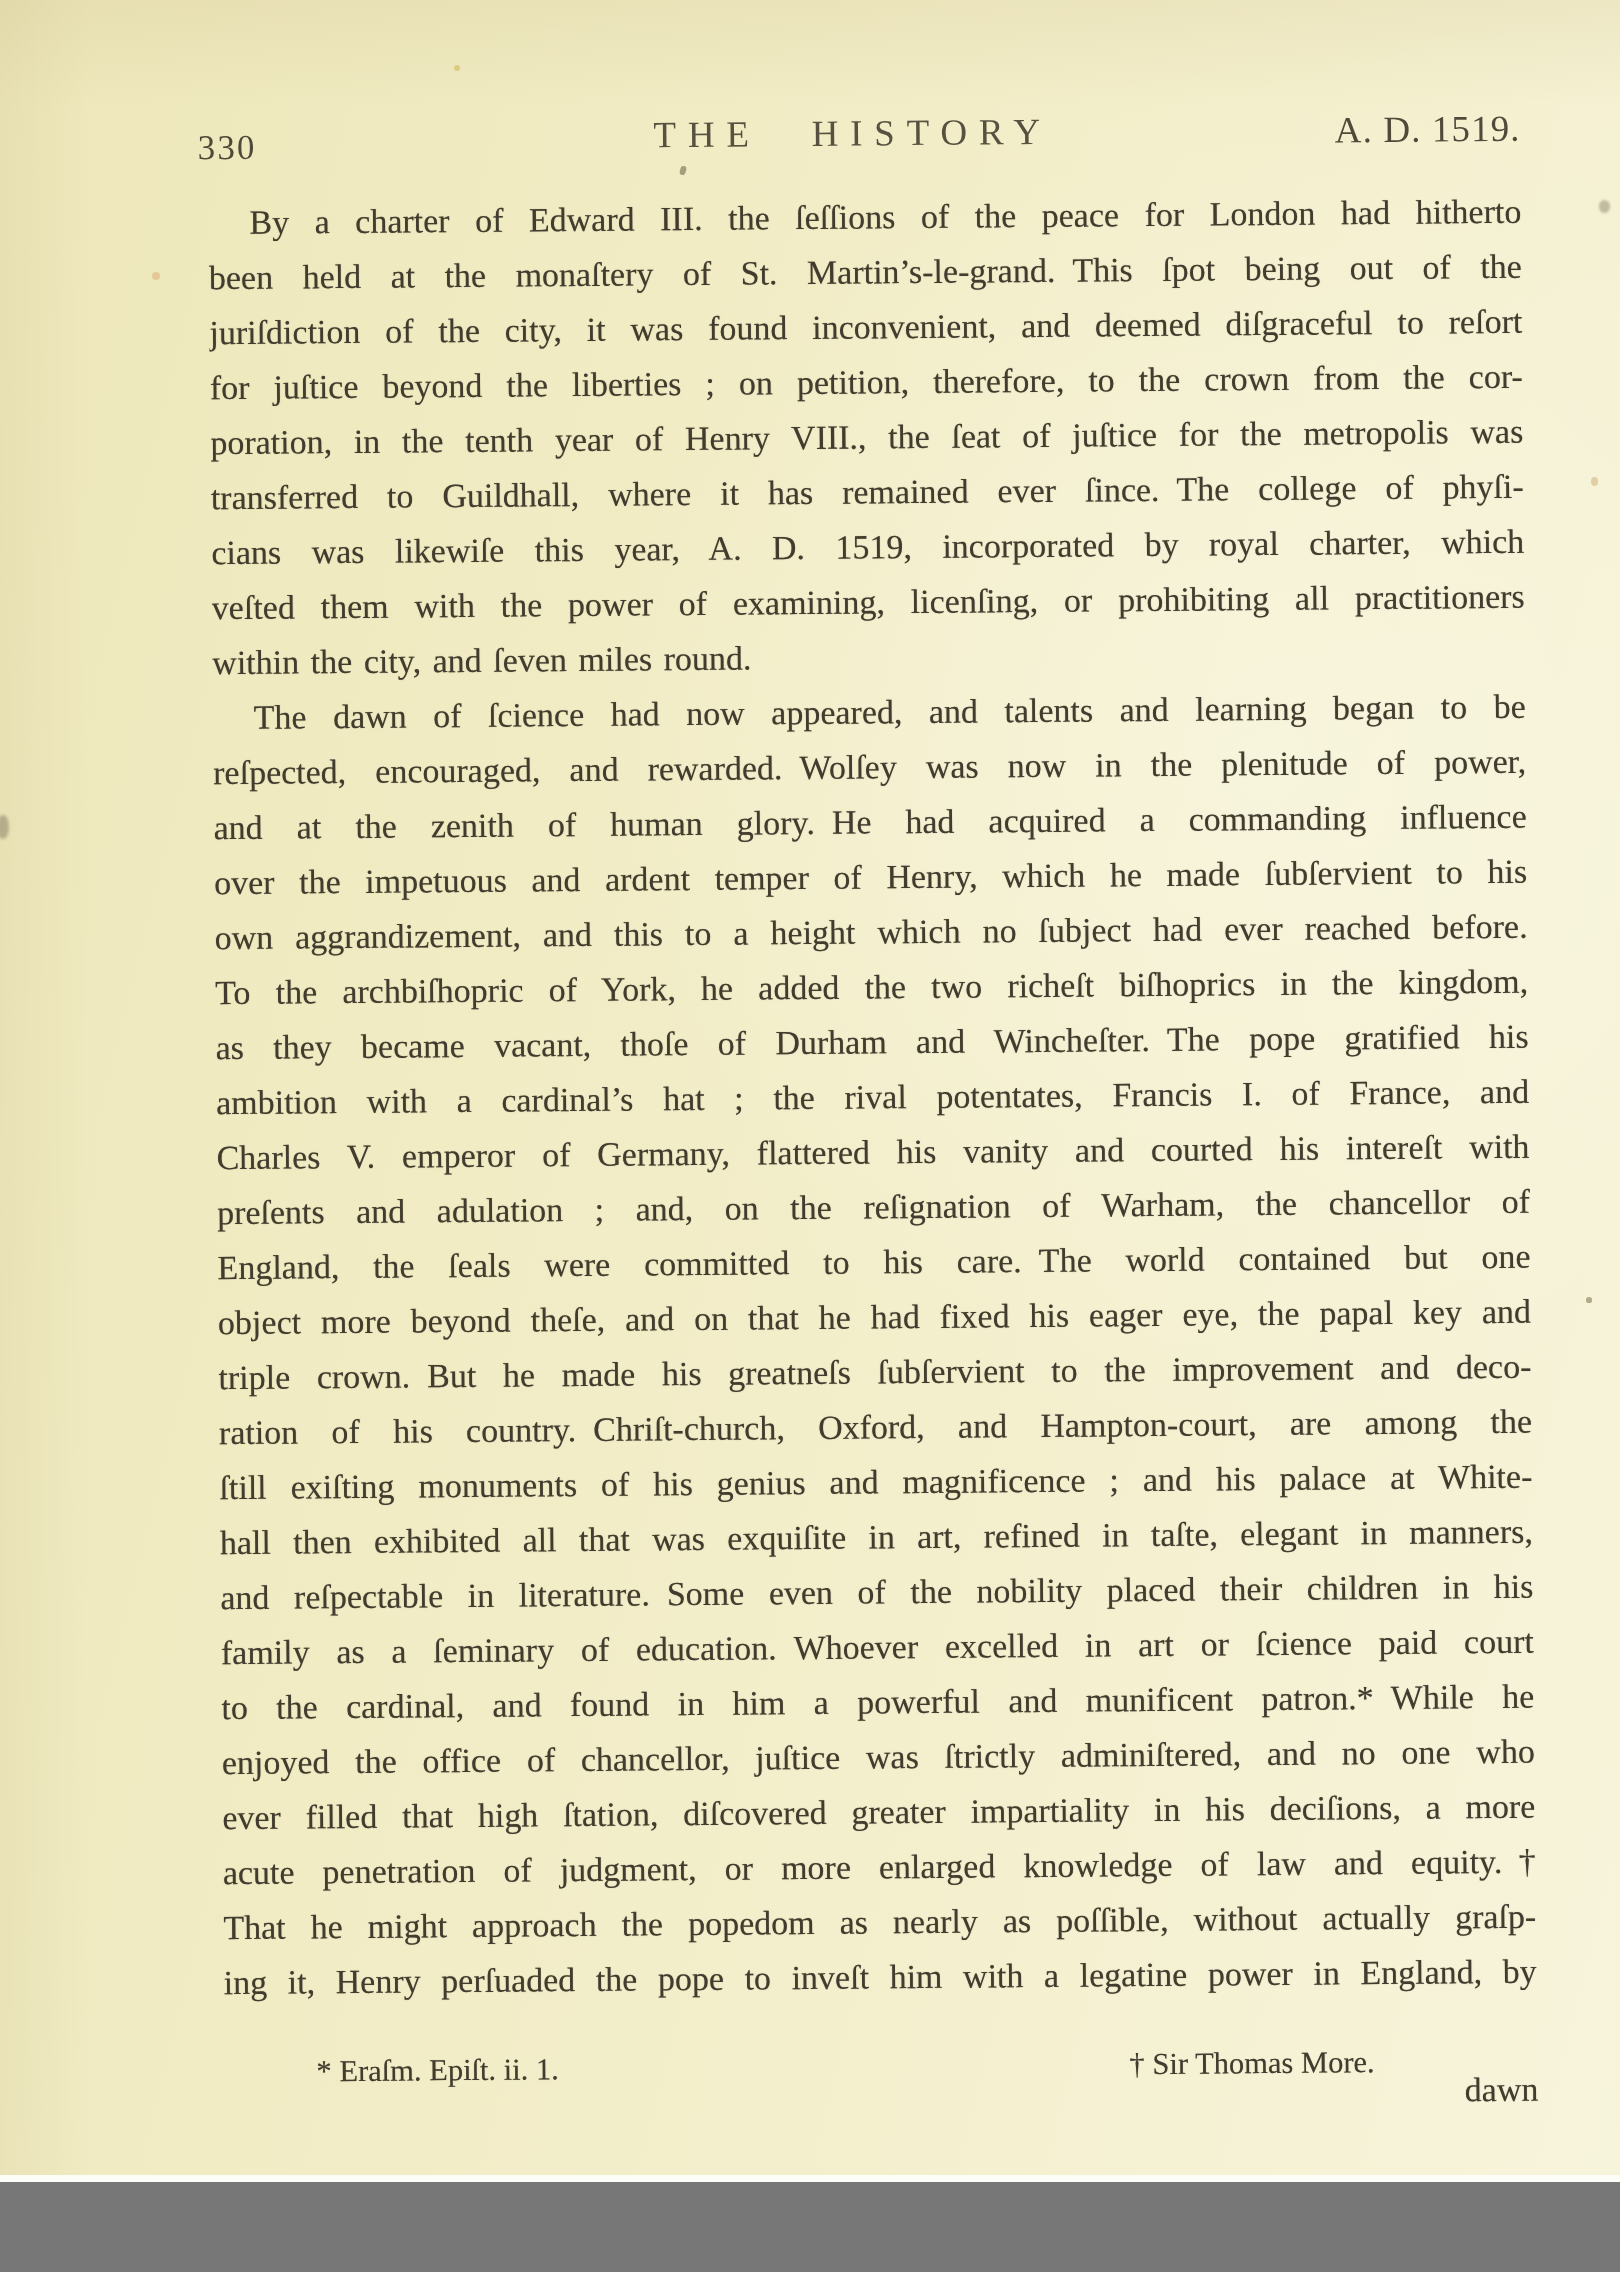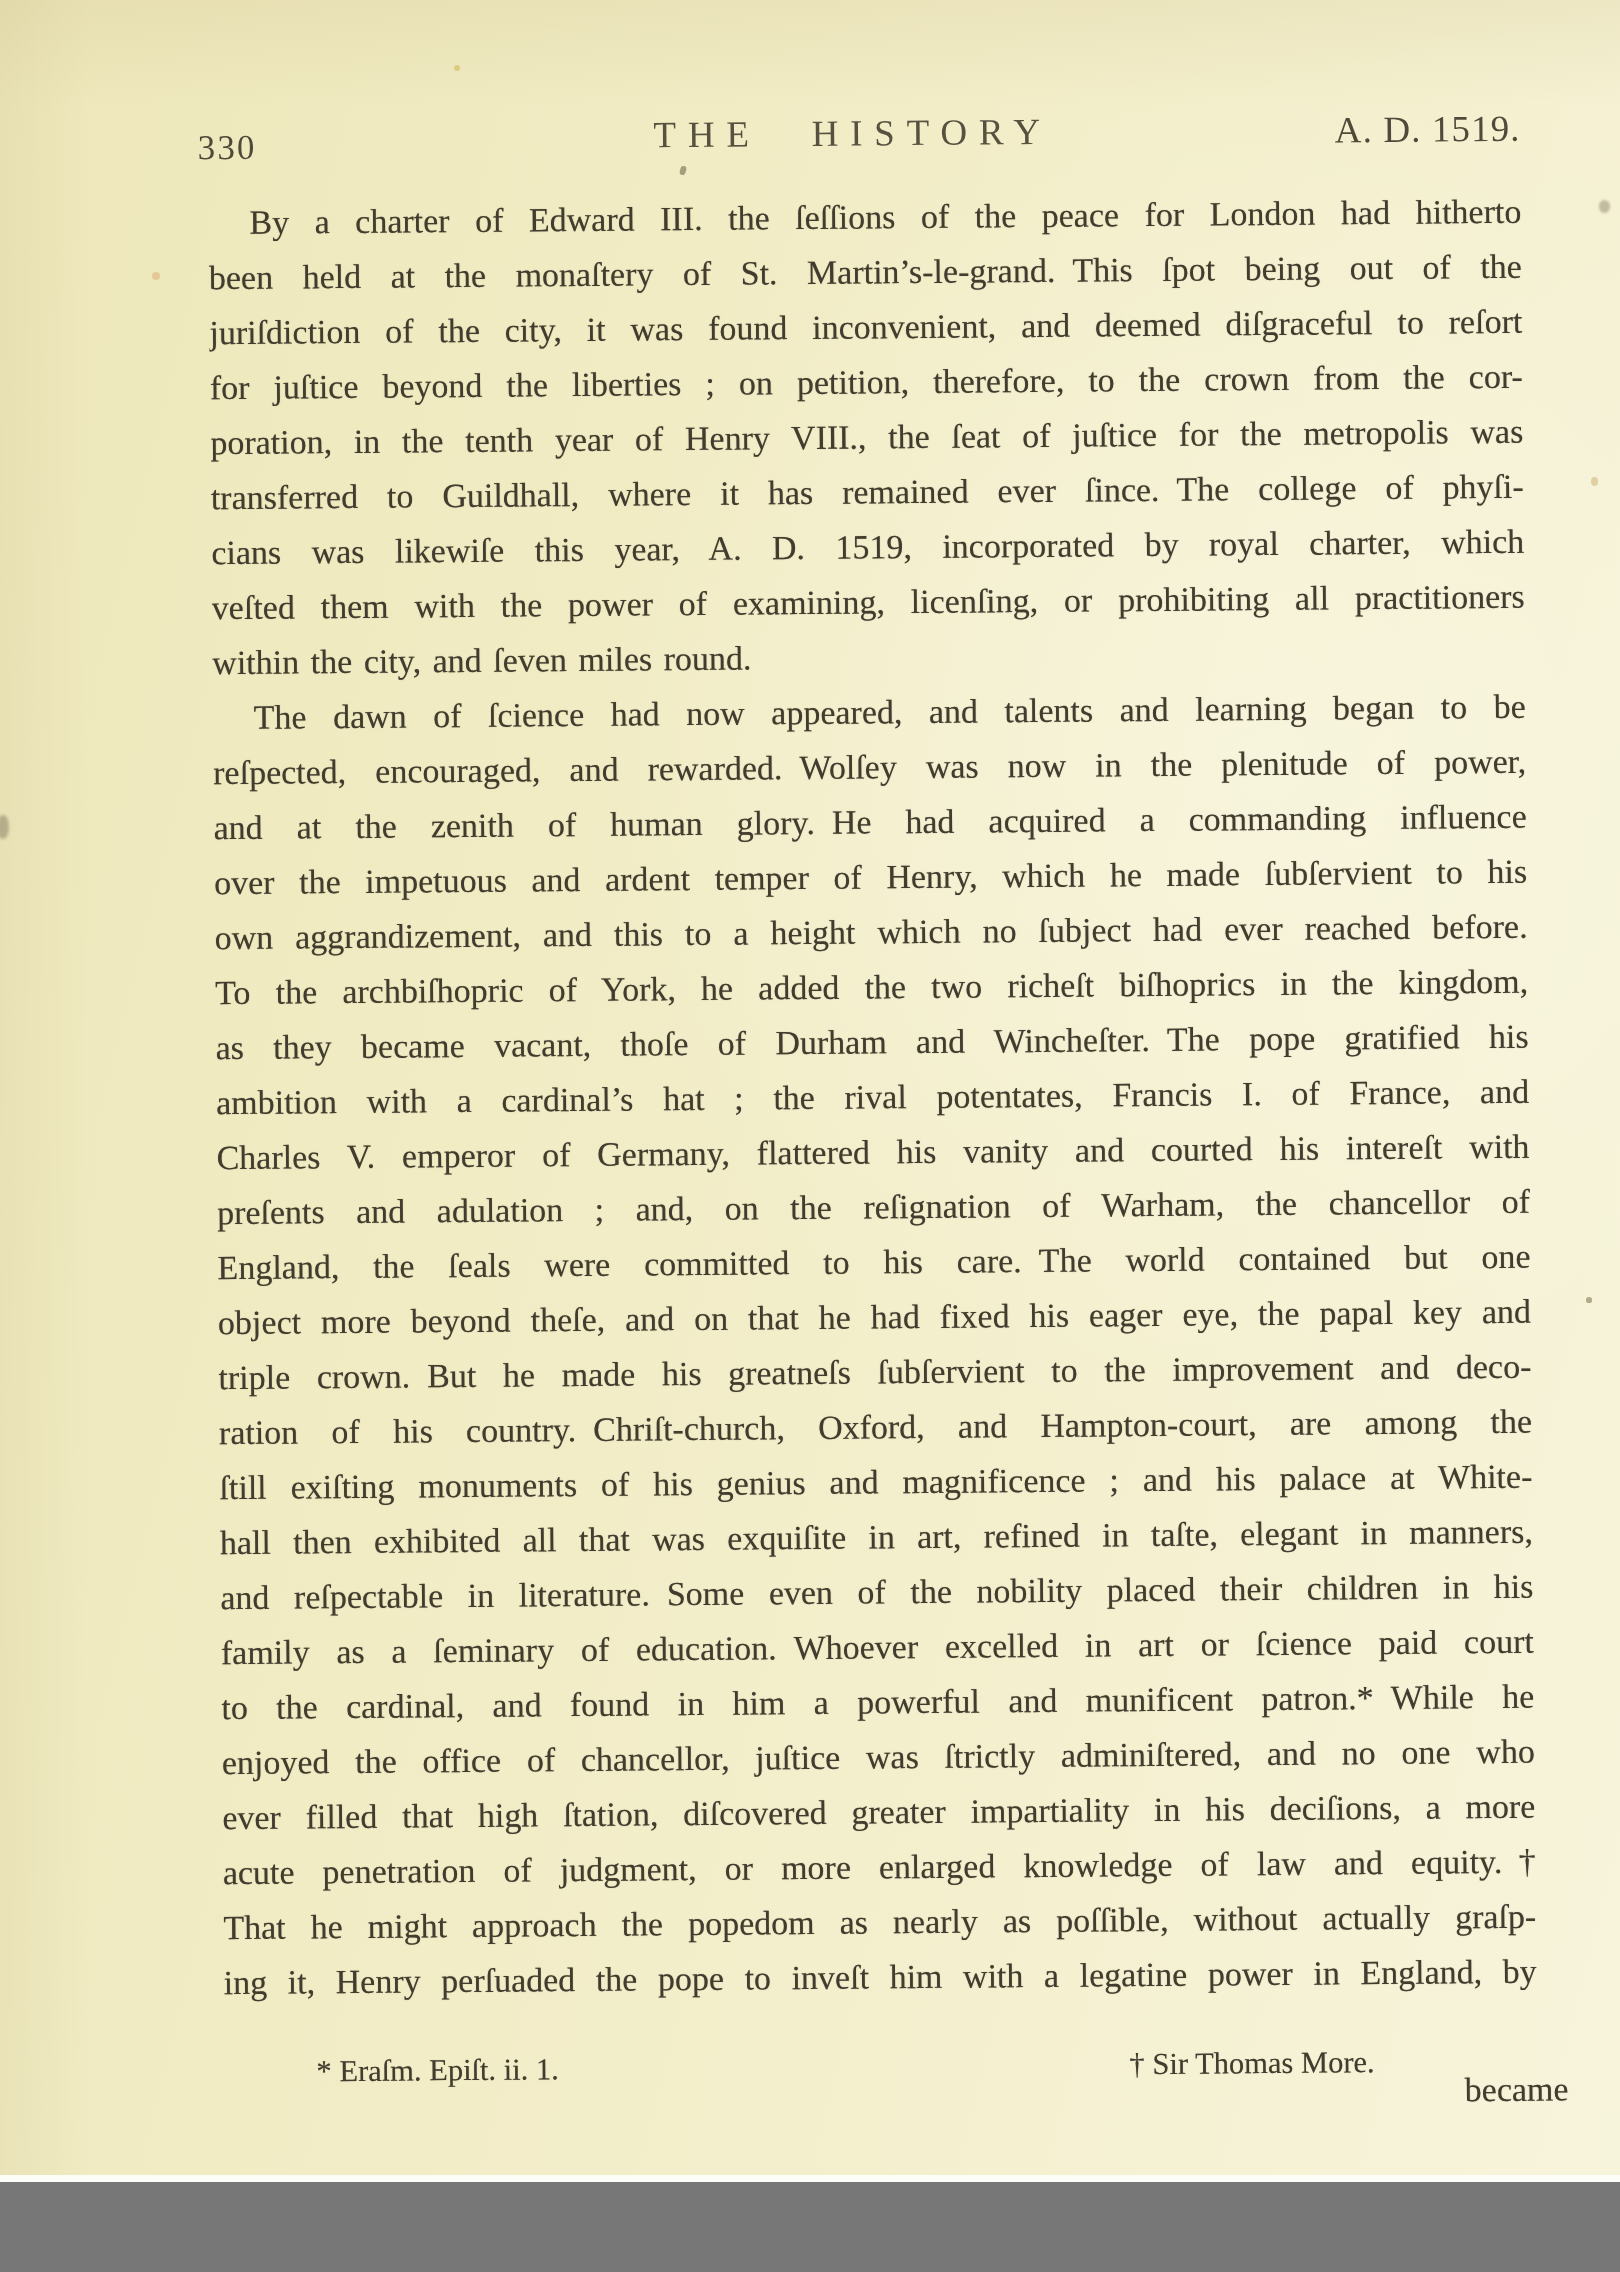--- a/index.html
+++ b/index.html
@@ -96,21 +96,21 @@
           <div class="line">ever filled that high ſtation, diſcovered greater impartiality in his deciſions, a more</div>
           <div class="line">acute penetration of judgment, or more enlarged knowledge of law and equity.†</div>
           <div class="line">That he might approach the popedom as nearly as poſſible, without actually graſp-</div>
           <div class="line">ing it, Henry perſuaded the pope to inveſt him with a legatine power in England, by</div>
         </div>
 
       </div>
 
       <div class="footnote footnote-left">* Eraſm. Epiſt. ii. 1.</div>
       <div class="footnote footnote-right">† Sir Thomas More.</div>
-      <div class="catchword">became</div>
+      <div class="catchword">dawn</div>
 
     </div>
   </div>
 
   <span class="speck s1"></span>
   <span class="speck s2"></span>
   <span class="speck s3"></span>
   <span class="speck s4"></span>
   <span class="speck s5"></span>
   <span class="speck s6"></span>

